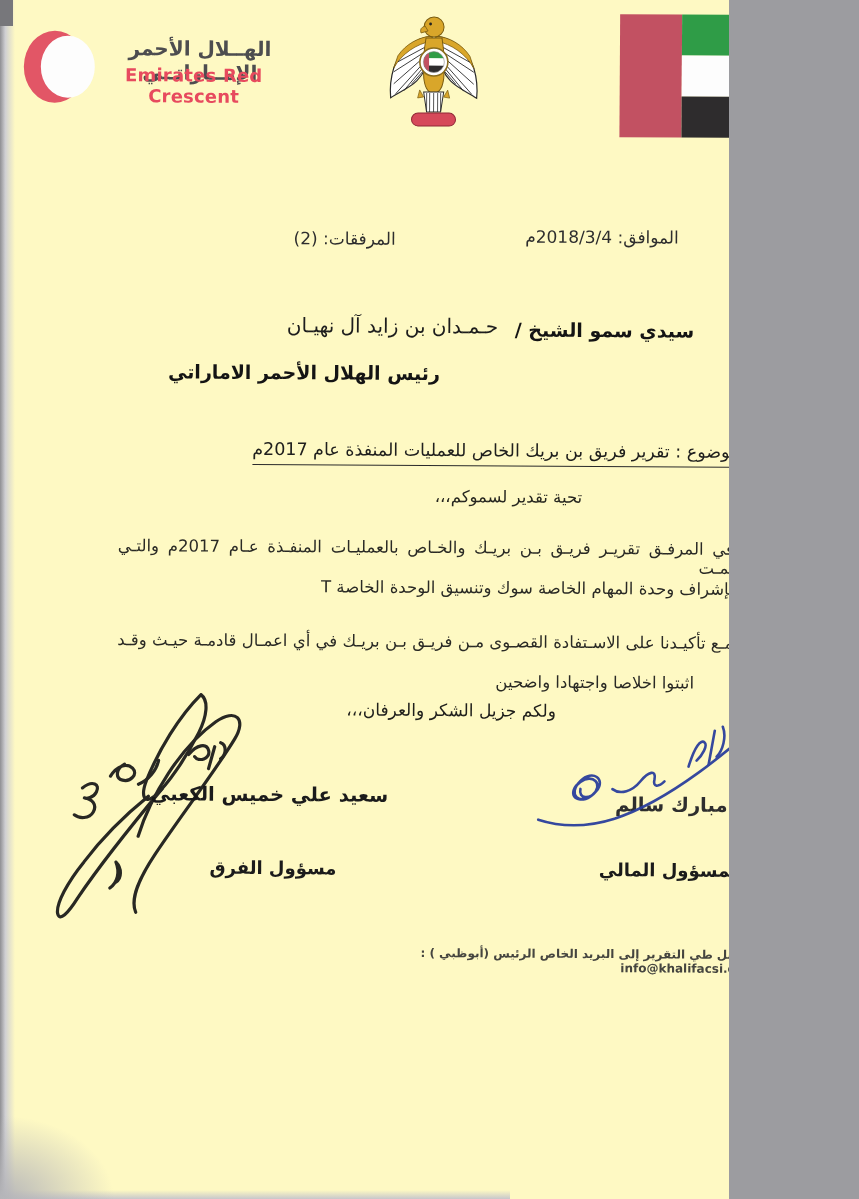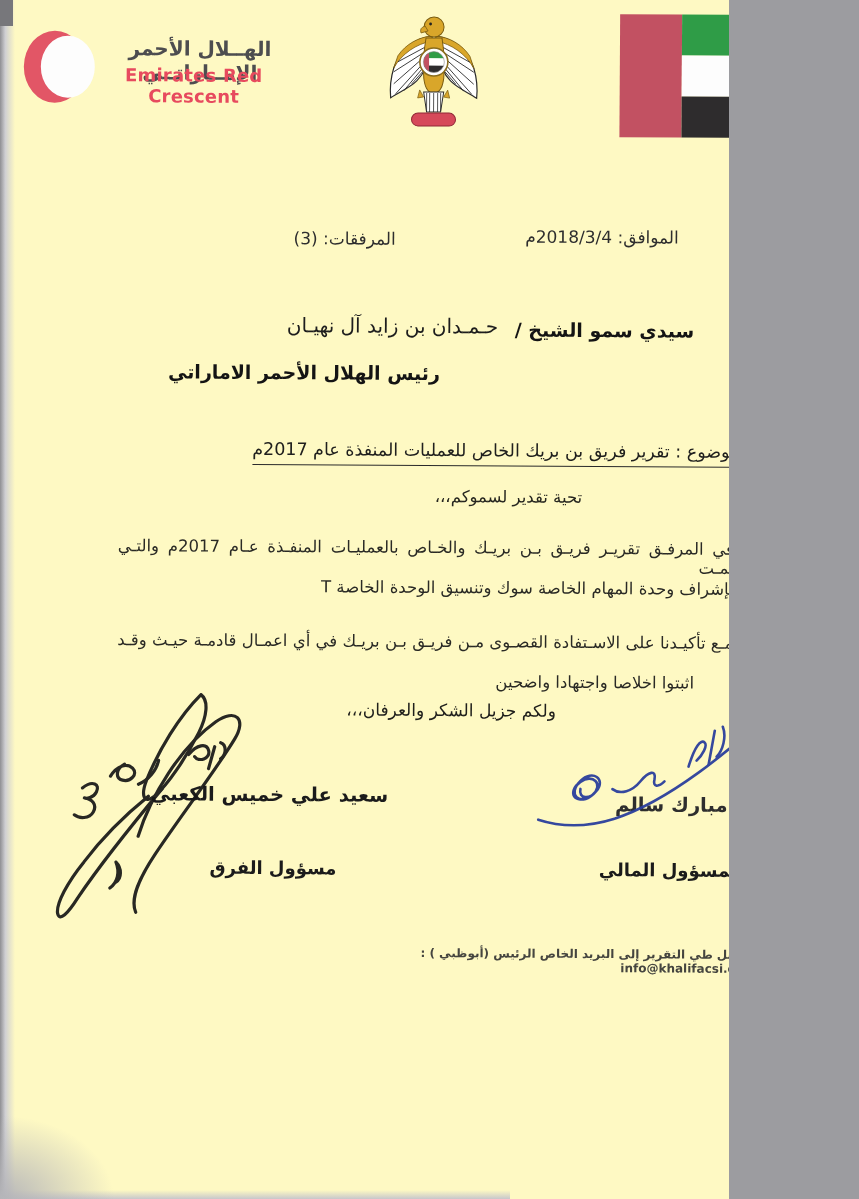--- a/index.html
+++ b/index.html
@@ -135,21 +135,21 @@
     </svg>
 
     <div class="abs flag">
       <div class="pole"></div>
       <div class="g"></div>
       <div class="w"></div>
       <div class="b"></div>
     </div>
 
     <div class="abs date-line rtl">الموافق: 2018/3/4م</div>
-    <div class="abs attach-line rtl">المرفقات: (3)</div>
+    <div class="abs attach-line rtl">المرفقات: (2)</div>
 
     <div class="abs salutation rtl">سيدي سمو الشيخ /</div>
     <div class="abs recipient-name rtl">حـمـدان بن زايد آل نهيـان</div>
     <div class="abs recipient-title rtl">رئيس الهلال الأحمر الاماراتي</div>
 
     <div class="abs subject rtl"><span>الموضوع : تقرير فريق بن بريك الخاص للعمليات المنفذة عام 2017م</span></div>
     <div class="abs greeting rtl">تحية تقدير لسموكم،،،</div>
 
     <div class="abs bl just p1l1 rtl">في المرفـق تقريـر فريـق بـن بريـك والخـاص بالعمليـات المنفـذة عـام 2017م والتـي تمـت</div>
     <div class="abs bl p1l2 rtl">بإشراف وحدة المهام الخاصة سوك وتنسيق الوحدة الخاصة T</div>

